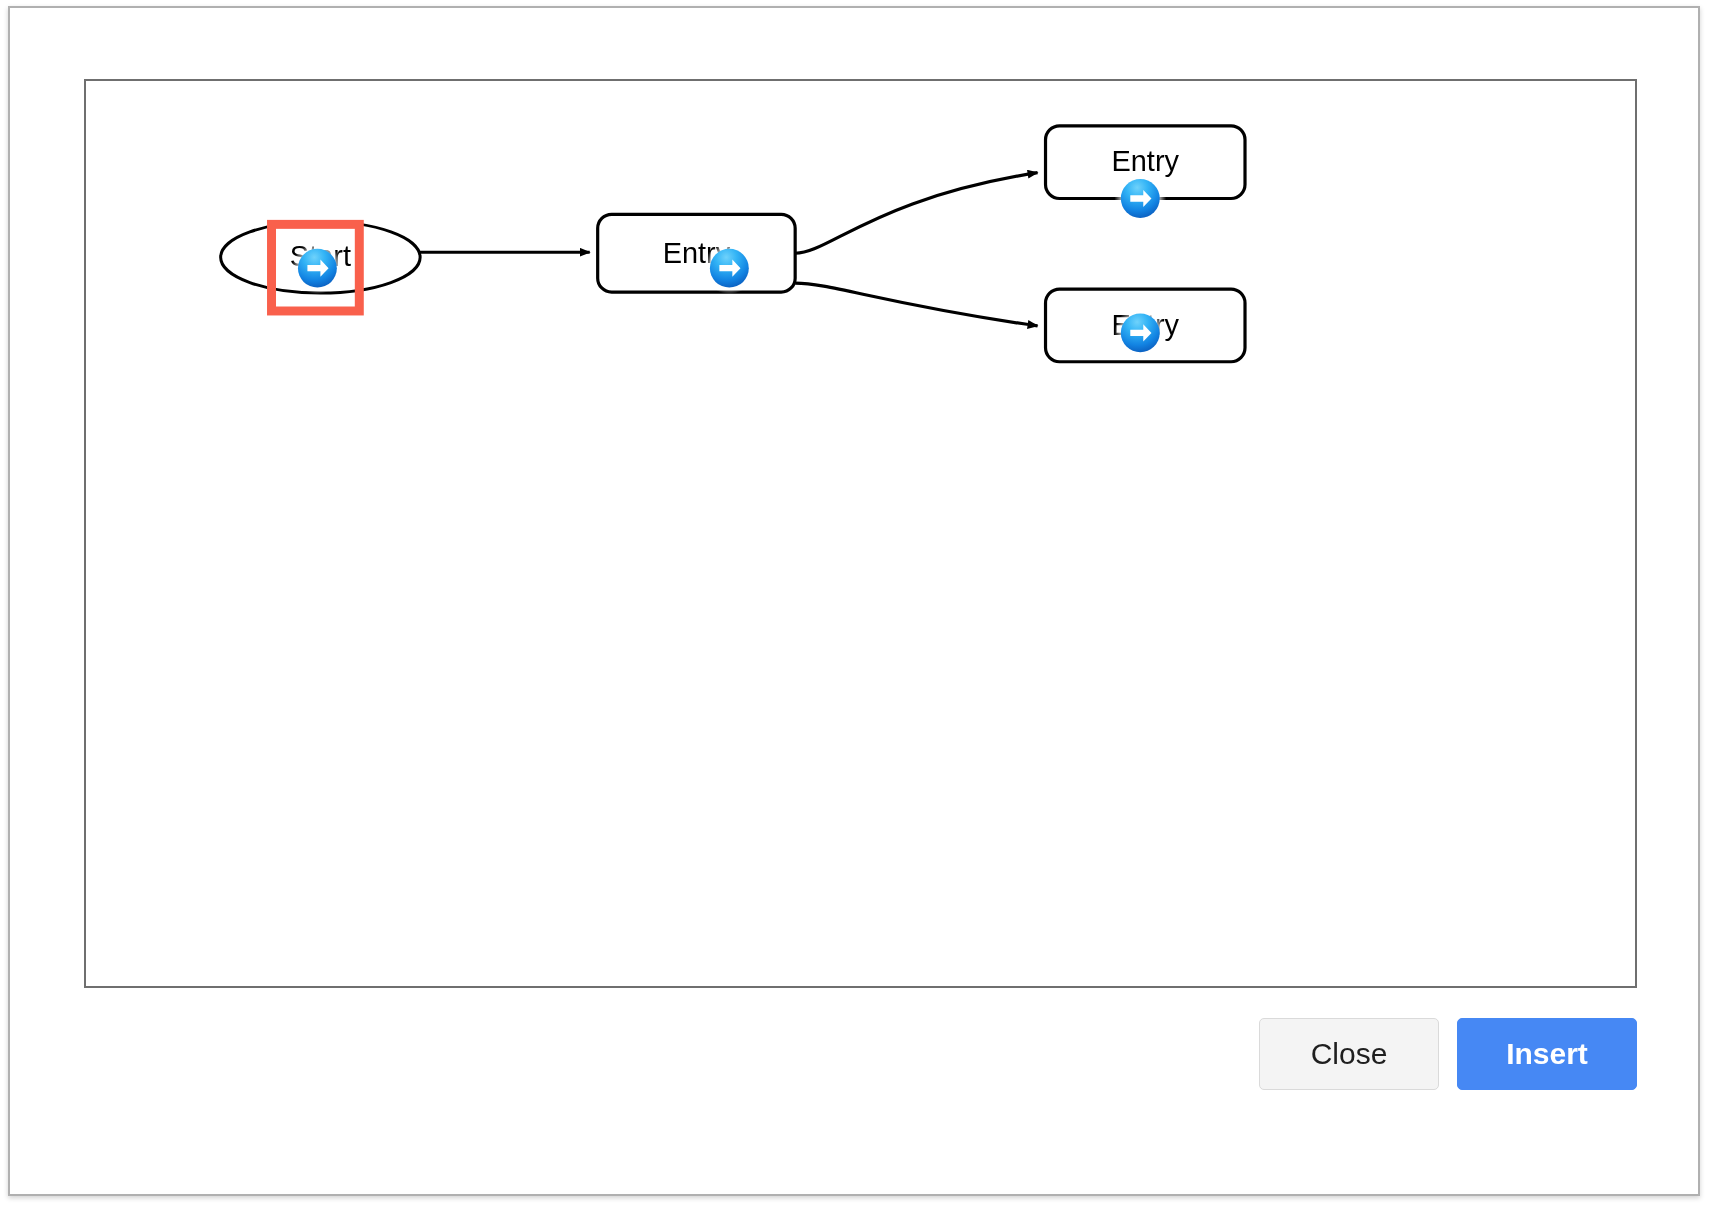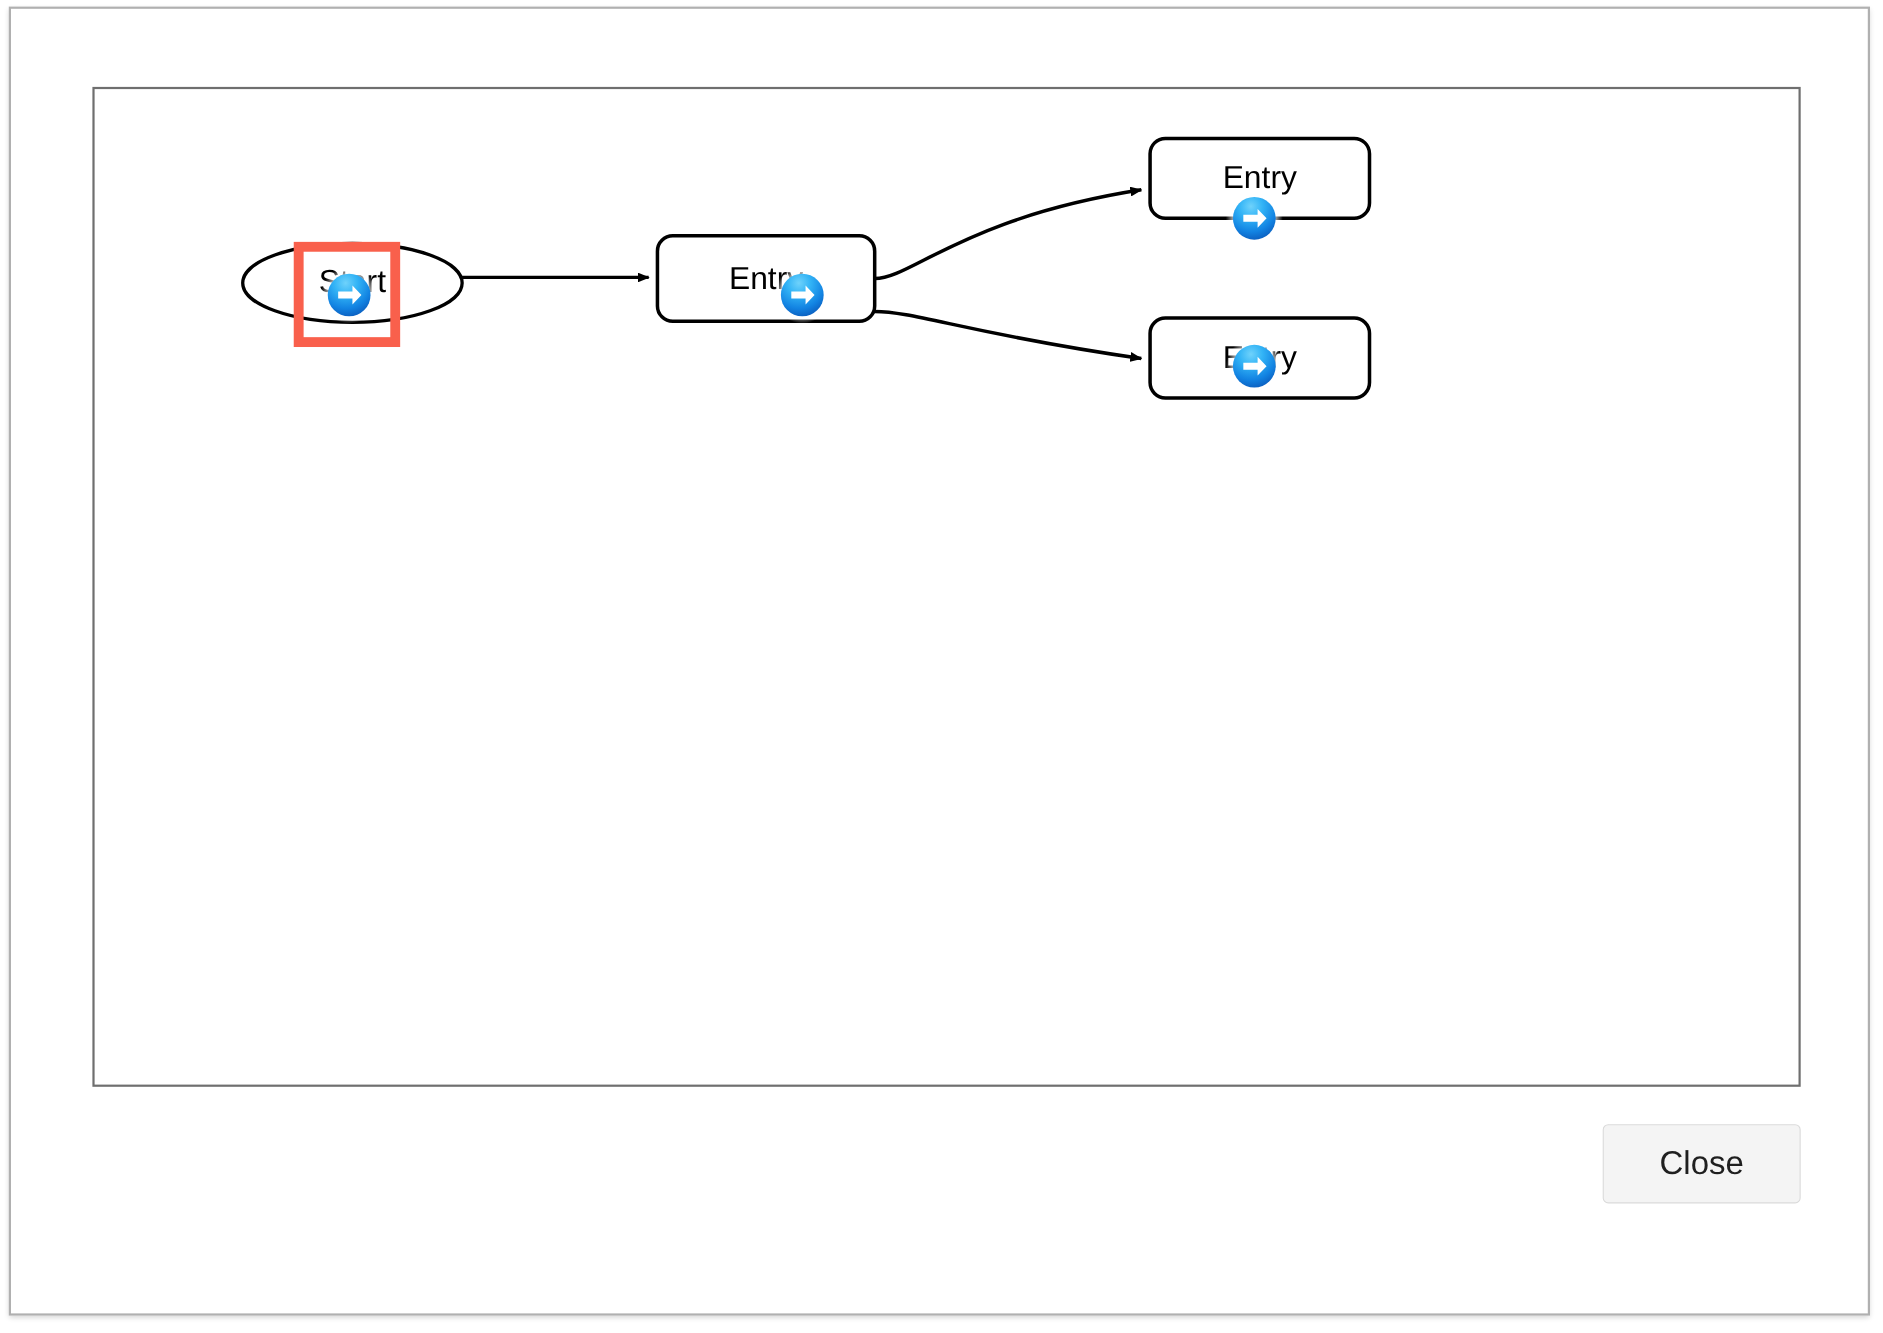--- a/index.html
+++ b/index.html
@@ -58,21 +58,21 @@
 
   
   #footer {
     position: absolute;
     left: 74px;
     top: 1010px;
     width: 1553px;
     height: 80px;
     display: flex;
     justify-content: flex-end;
-    align-items: center;
+    align-items: flex-start;
     gap: 18px;
   }
   .btn {
     font-family: "Liberation Sans", sans-serif;
     font-size: 30px;
     border-radius: 5px;
     box-sizing: border-box;
     cursor: pointer;
     display: flex;
     align-items: center;
@@ -176,16 +176,17 @@
           <use href="#handle-icon"></use>
         </g>
 
         <rect x="186" y="144" width="88" height="87" fill="none" stroke="#f9604c" stroke-width="9"></rect>
 
       </svg>
     </div>
 
     <div id="footer">
       <button class="btn btn-secondary">Close</button>
+      <button class="btn btn-primary">Insert</button>
     </div>
 
   </div>
 </div>
 
 </body></html>

